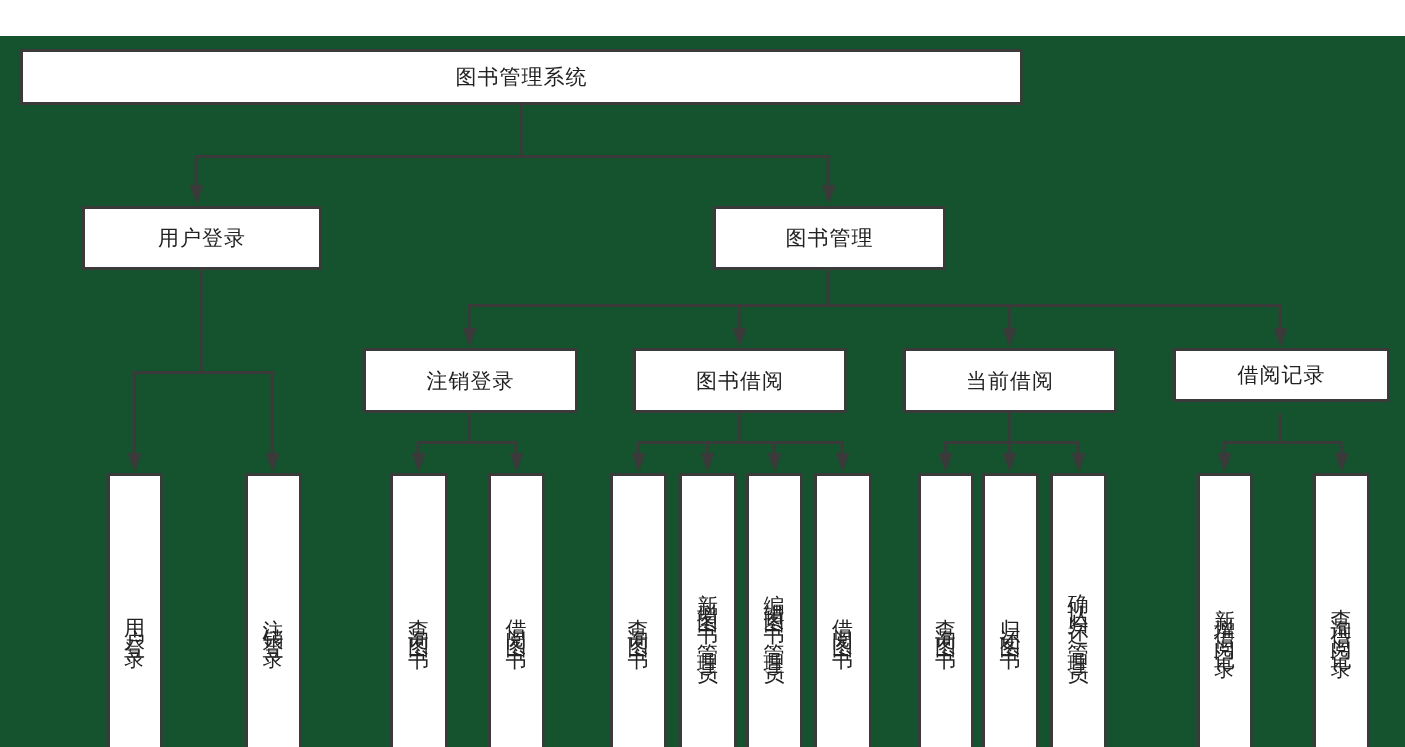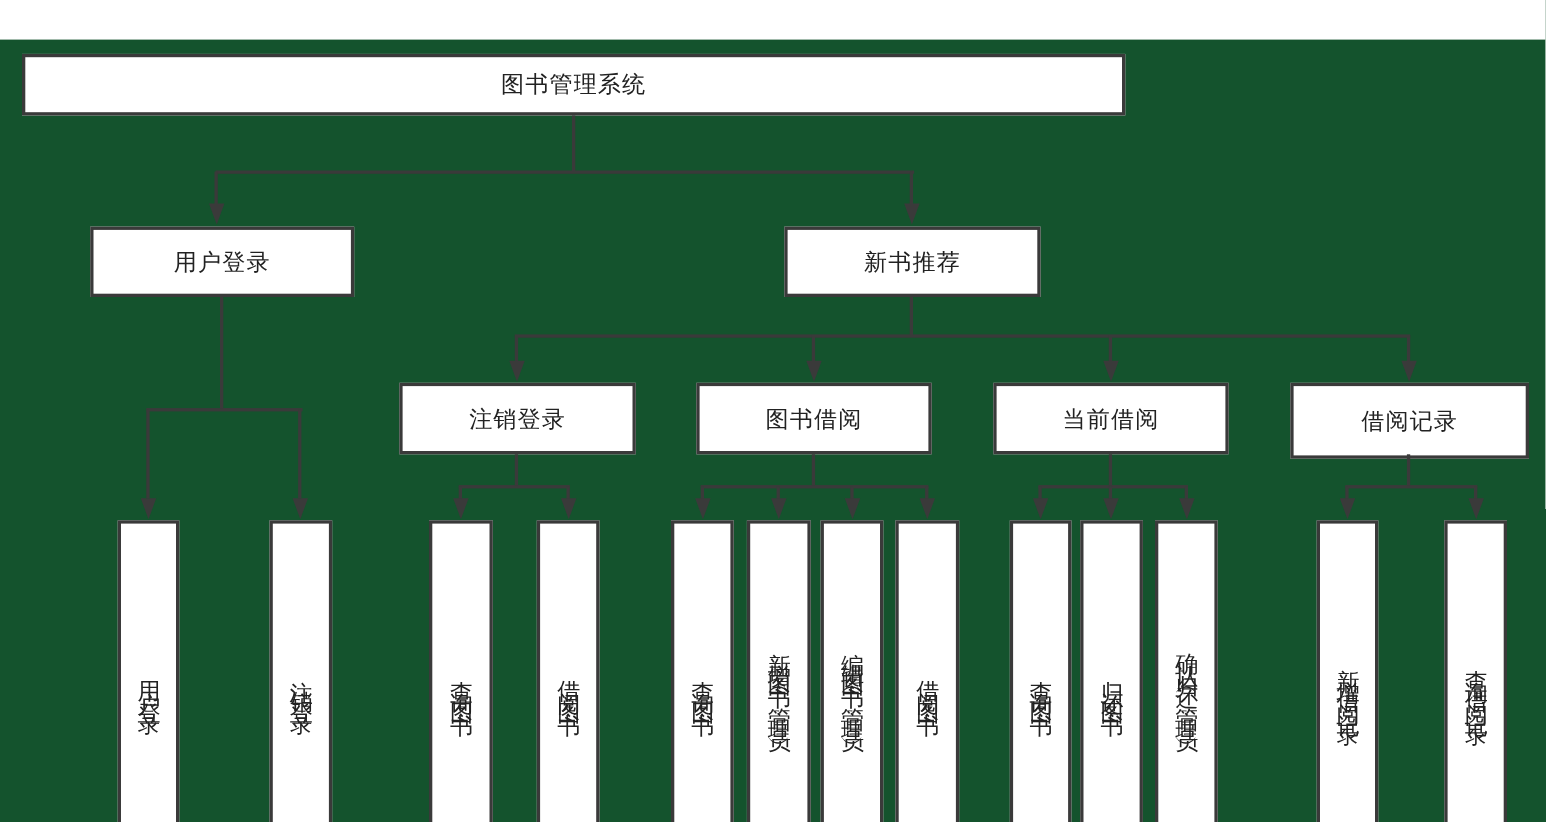--- a/index.html
+++ b/index.html
@@ -37,21 +37,21 @@
   <div class="box" style="left:20px;top:13px;width:1003px;height:56px">图书管理系统</div>
 
   <div class="vline" style="left:520px;top:69px;height:51px"></div>
   <div class="hline" style="left:196px;top:119px;width:635px"></div>
   <div class="vline" style="left:195px;top:120px;height:30px"></div>
   <div class="ahead" style="left:190px;top:149px"></div>
   <div class="vline" style="left:827px;top:120px;height:30px"></div>
   <div class="ahead" style="left:822px;top:149px"></div>
 
   <div class="box" style="left:82px;top:170px;width:240px;height:64px">用户登录</div>
-  <div class="box" style="left:713px;top:170px;width:233px;height:64px">新书推荐</div>
+  <div class="box" style="left:713px;top:170px;width:233px;height:64px">图书管理</div>
 
   <div class="vline" style="left:200px;top:234px;height:103px"></div>
   <div class="hline" style="left:133px;top:335px;width:142px"></div>
   <div class="vline" style="left:133px;top:336px;height:81px"></div>
   <div class="ahead" style="left:128px;top:417px"></div>
   <div class="vline" style="left:271px;top:336px;height:81px"></div>
   <div class="ahead" style="left:266px;top:417px"></div>
 
   <div class="vline" style="left:827px;top:234px;height:36px"></div>
   <div class="hline" style="left:468px;top:268px;width:814px"></div>
@@ -60,21 +60,21 @@
   <div class="vline" style="left:738px;top:269px;height:24px"></div>
   <div class="ahead" style="left:733px;top:292px"></div>
   <div class="vline" style="left:1008px;top:269px;height:24px"></div>
   <div class="ahead" style="left:1003px;top:292px"></div>
   <div class="vline" style="left:1279px;top:269px;height:24px"></div>
   <div class="ahead" style="left:1274px;top:292px"></div>
 
   <div class="box" style="left:363px;top:312px;width:215px;height:65px">注销登录</div>
   <div class="box" style="left:903px;top:312px;width:214px;height:65px">当前借阅</div>
   <div class="box" style="left:633px;top:312px;width:214px;height:65px">图书借阅</div>
-  <div class="box" style="left:1173px;top:312px;width:217px;height:69px">借阅记录</div>
+  <div class="box" style="left:1173px;top:312px;width:217px;height:54px">借阅记录</div>
 
   <div class="vline" style="left:468px;top:377px;height:30px"></div>
   <div class="hline" style="left:417px;top:405px;width:101px"></div>
   <div class="vline" style="left:417px;top:406px;height:12px"></div>
   <div class="ahead" style="left:412px;top:417px"></div>
   <div class="vline" style="left:515px;top:406px;height:12px"></div>
   <div class="ahead" style="left:510px;top:417px"></div>
 
   <div class="vline" style="left:738px;top:377px;height:30px"></div>
   <div class="hline" style="left:637px;top:405px;width:207px"></div>

